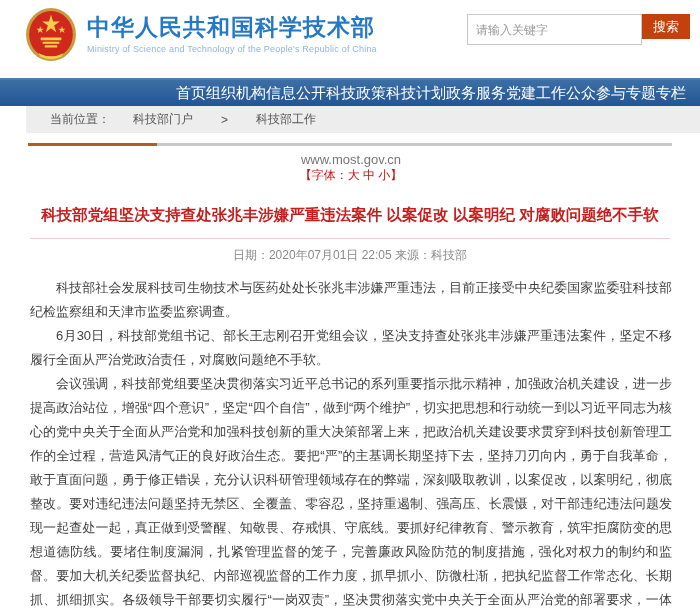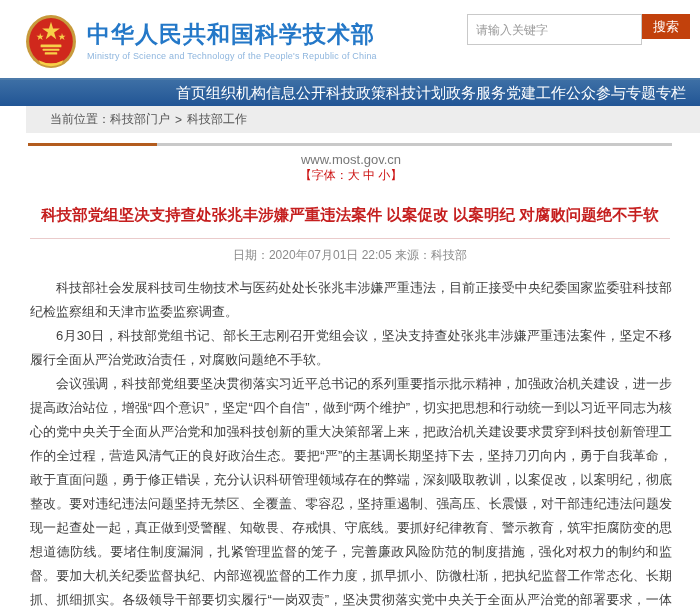--- a/index.html
+++ b/index.html
@@ -1,37 +1,37 @@
 <!DOCTYPE html>
 <html><head>
 <meta charset="utf-8">
 <style>
   * { margin: 0; padding: 0; box-sizing: border-box; }
   html, body { width: 700px; height: 613px; overflow: hidden; background: #ffffff; }
   body { font-family: "Liberation Sans", "DejaVu Sans", sans-serif; }
 
   
   .site-header { position: relative; height: 78px; background: #ffffff; }
-  .logo-wrap { position: absolute; left: 25px; top: 14px; display: flex; align-items: flex-start; cursor: pointer; }
+  .logo-wrap { position: absolute; left: 25px; top: 7px; display: flex; align-items: flex-start; cursor: pointer; }
   .emblem { width: 52px; height: 58px; flex: 0 0 auto; }
   .site-title-block { margin-left: 10px; padding-top: 8px; }
   .site-title { color: #2478c8; font-size: 23px; font-weight: bold; letter-spacing: 1px; line-height: 1.1; }
   .site-subtitle { color: #8fb6de; font-size: 9px; margin-top: 4px; letter-spacing: 0.2px; }
 
   .search-area { position: absolute; right: 10px; top: 14px; display: flex; }
   .search-input { width: 175px; height: 31px; border: 1px solid #c9c9c9; padding: 0 8px; font-size: 12px; color: #555; outline: none; }
   .search-input::placeholder { color: #9a9a9a; }
   .search-button { width: 48px; height: 25px; background: #c2410c; color: #fff; border: none; font-size: 13px; cursor: pointer; }
 
   
   .main-nav { height: 28px; background: linear-gradient(#3d6fa5, #215595); border-top: 2px solid #4c7aa9; display: flex; align-items: center; justify-content: flex-end; padding: 0 14px; }
   .nav-item { color: #ffffff; font-size: 15px; cursor: pointer; white-space: nowrap; }
 
   
-  .breadcrumb-bar { height: 27px; background: #ededed; margin-left: 26px; display: flex; align-items: center; padding-left: 24px; font-size: 12px; color: #555; }
+  .breadcrumb-bar { height: 27px; background: #ededed; margin-left: 26px; display: flex; align-items: center; padding-left: 24px; font-size: 12px; color: #555; gap: 23px; }
   .breadcrumb-bar .crumb-link { cursor: pointer; }
   .breadcrumb-bar .sep { margin: 0 5px; }
 
   
   .content { background: #fff; }
   .top-rule { height: 3px; margin: 10px 28px 0 28px; background: linear-gradient(to right, #b35c1e 0, #b35c1e 20%, #c9c9c9 20%, #c9c9c9 100%); }
   .content-head-row { display: flex; justify-content: space-between; align-items: center; padding: 6px 38px 0 40px; flex-direction: column; }
   .site-url { color: #777; font-size: 13px; }
   .font-size-control { color: #cc1111; font-size: 12px; cursor: pointer; }
 

